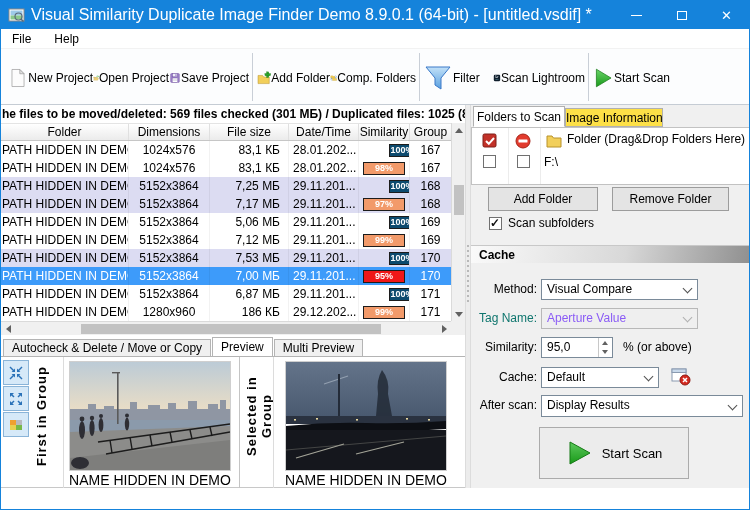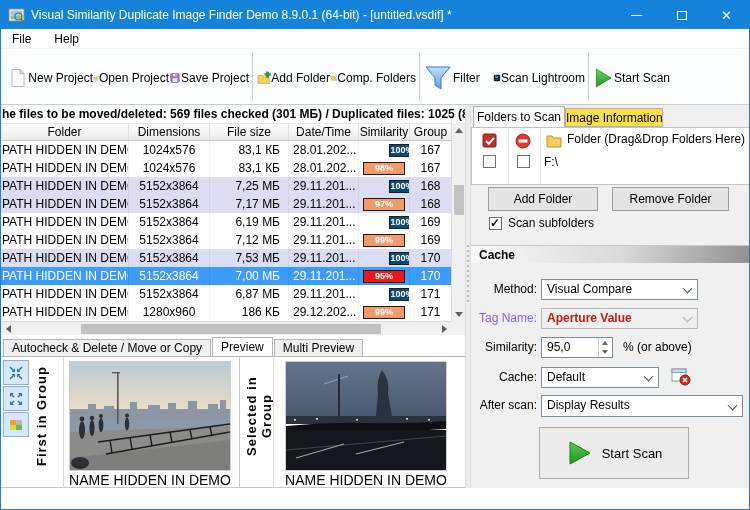--- a/index.html
+++ b/index.html
@@ -2,21 +2,21 @@
 <html><head>
 <meta charset="utf-8">
 <style>
   * { margin:0; padding:0; box-sizing:border-box; font-family:"Liberation Sans", sans-serif; }
   html,body { background:#9aa2aa; }
   #app { position:relative; width:750px; height:510px; background:#fff; border:1px solid #1583db; overflow:hidden; font-size:12px; color:#000; }
 
   
   .titlebar { position:absolute; top:0; left:0; right:0; height:28px; background:#1583db; display:flex; align-items:center; color:#fff; }
   .app-icon { width:17px; height:17px; margin:0 6px 0 7px; flex:0 0 auto; }
-  .title-text { font-size:12px; white-space:nowrap; overflow:hidden; }
+  .title-text { font-size:16px; white-space:nowrap; overflow:hidden; }
   .win-btns { position:absolute; right:0; top:0; height:28px; display:flex; }
   .win-btn { width:45px; height:28px; display:flex; align-items:center; justify-content:center; color:#fff; font-size:13px; }
   .glyph-min { width:11px; height:1px; background:#fff; }
   .glyph-max { width:10px; height:9px; border:1px solid #fff; }
 
   
   .menubar { position:absolute; top:28px; left:0; right:0; height:20px; background:#fff; display:flex; align-items:center; padding-left:9px; gap:19px; border-bottom:1px solid #f2f2f2; }
   .menu-item { padding:0 2px; }
 
   
@@ -83,24 +83,24 @@
   .flist .colsep { position:absolute; top:0; width:1px; height:100%; background:#ececec; }
   .flh-text { position:absolute; left:95px; top:4px; white-space:nowrap; }
   .fl-path { position:absolute; left:72px; top:27px; }
   .cb { position:absolute; width:13px; height:13px; background:#fff; border:1px solid #707070; }
   .cb.checked::after { content:"✓"; position:absolute; left:0px; top:-2px; font-size:12px; font-weight:bold; color:#111; }
   .rbtn { position:absolute; background:#e4e4e4; border:1px solid #9c9c9c; text-align:center; font-size:12px; display:flex; align-items:center; justify-content:center; }
   .scansub { position:absolute; left:18px; top:111px; display:flex; align-items:center; gap:6px; }
   .scansub .cb { position:relative; }
   .scan-hdr { position:absolute; left:0; top:140px; width:280px; height:18px; background:linear-gradient(100deg,#fafafa 0%,#d8d8d8 55%,#8f8f8f 100%); border-top:1px solid #c8c8c8; font-weight:bold; padding:2px 0 0 8px; }
   .flabel { position:absolute; left:0; width:66px; text-align:right; line-height:21px; white-space:nowrap; }
-  .flabel.dis { color:#8b5cf6; }
+  .flabel.dis { color:#0f766e; }
   .combo { position:absolute; height:21px; background:#fff; border:1px solid #7a8a99; line-height:19px; padding-left:5px; white-space:nowrap; overflow:hidden; }
   .combo .chev { position:absolute; right:6px; top:5px; width:7px; height:7px; border-right:1.6px solid #505050; border-bottom:1.6px solid #505050; transform:rotate(45deg); }
-  .combo.dis { background:#efefef; border-color:#b8b8b8; color:#b91c1c;font-weight:bold; }
+  .combo.dis { background:#efefef; border-color:#b8b8b8; color:#8b5cf6; }
   .combo.dis .chev { border-color:#b0b0b0; }
   .spin { position:absolute; left:70px; width:72px; height:21px; background:#fff; border:1px solid #7a8a99; line-height:19px; padding-left:5px; }
   .spin-btns { position:absolute; right:0; top:0; width:14px; height:19px; border-left:1px solid #c8c8c8; }
   .spin-btns .tri.up { position:absolute; left:3px; top:3px; border-left-width:3.5px; border-right-width:3.5px; border-bottom-width:4px; }
   .spin-btns .tri.down { position:absolute; left:3px; bottom:3px; border-left-width:3.5px; border-right-width:3.5px; border-top-width:4px; }
   .suffix { position:absolute; left:152px; line-height:21px; white-space:nowrap; }
   .iconbtn { position:absolute; left:198px; width:24px; height:20px; display:flex; align-items:center; justify-content:center; }
   .startscan { position:absolute; left:68px; top:322px; width:150px; height:52px; background:#ececec; border:1px solid #ababab; display:flex; align-items:center; justify-content:center; gap:10px; font-size:13px; }
 
   
@@ -277,21 +277,21 @@
         <div class="c size w-size">7,17 МБ</div>
         <div class="c date w-date">29.11.201...</div>
         <div class="c sim w-sim">
             <span class="badge o">97%</span>
           </div>
         <div class="c grp w-grp">168</div>
       </div>
       <div class="trow">
         <div class="c folder w-folder">PATH HIDDEN IN DEMO</div>
         <div class="c dim w-dim">5152x3864</div>
-        <div class="c size w-size">6,19 МБ</div>
+        <div class="c size w-size">5,06 МБ</div>
         <div class="c date w-date">29.11.201...</div>
         <div class="c sim w-sim">
             <span class="badge g">100%</span>
           </div>
         <div class="c grp w-grp">169</div>
       </div>
       <div class="trow">
         <div class="c folder w-folder">PATH HIDDEN IN DEMO</div>
         <div class="c dim w-dim">5152x3864</div>
         <div class="c size w-size">7,12 МБ</div>

